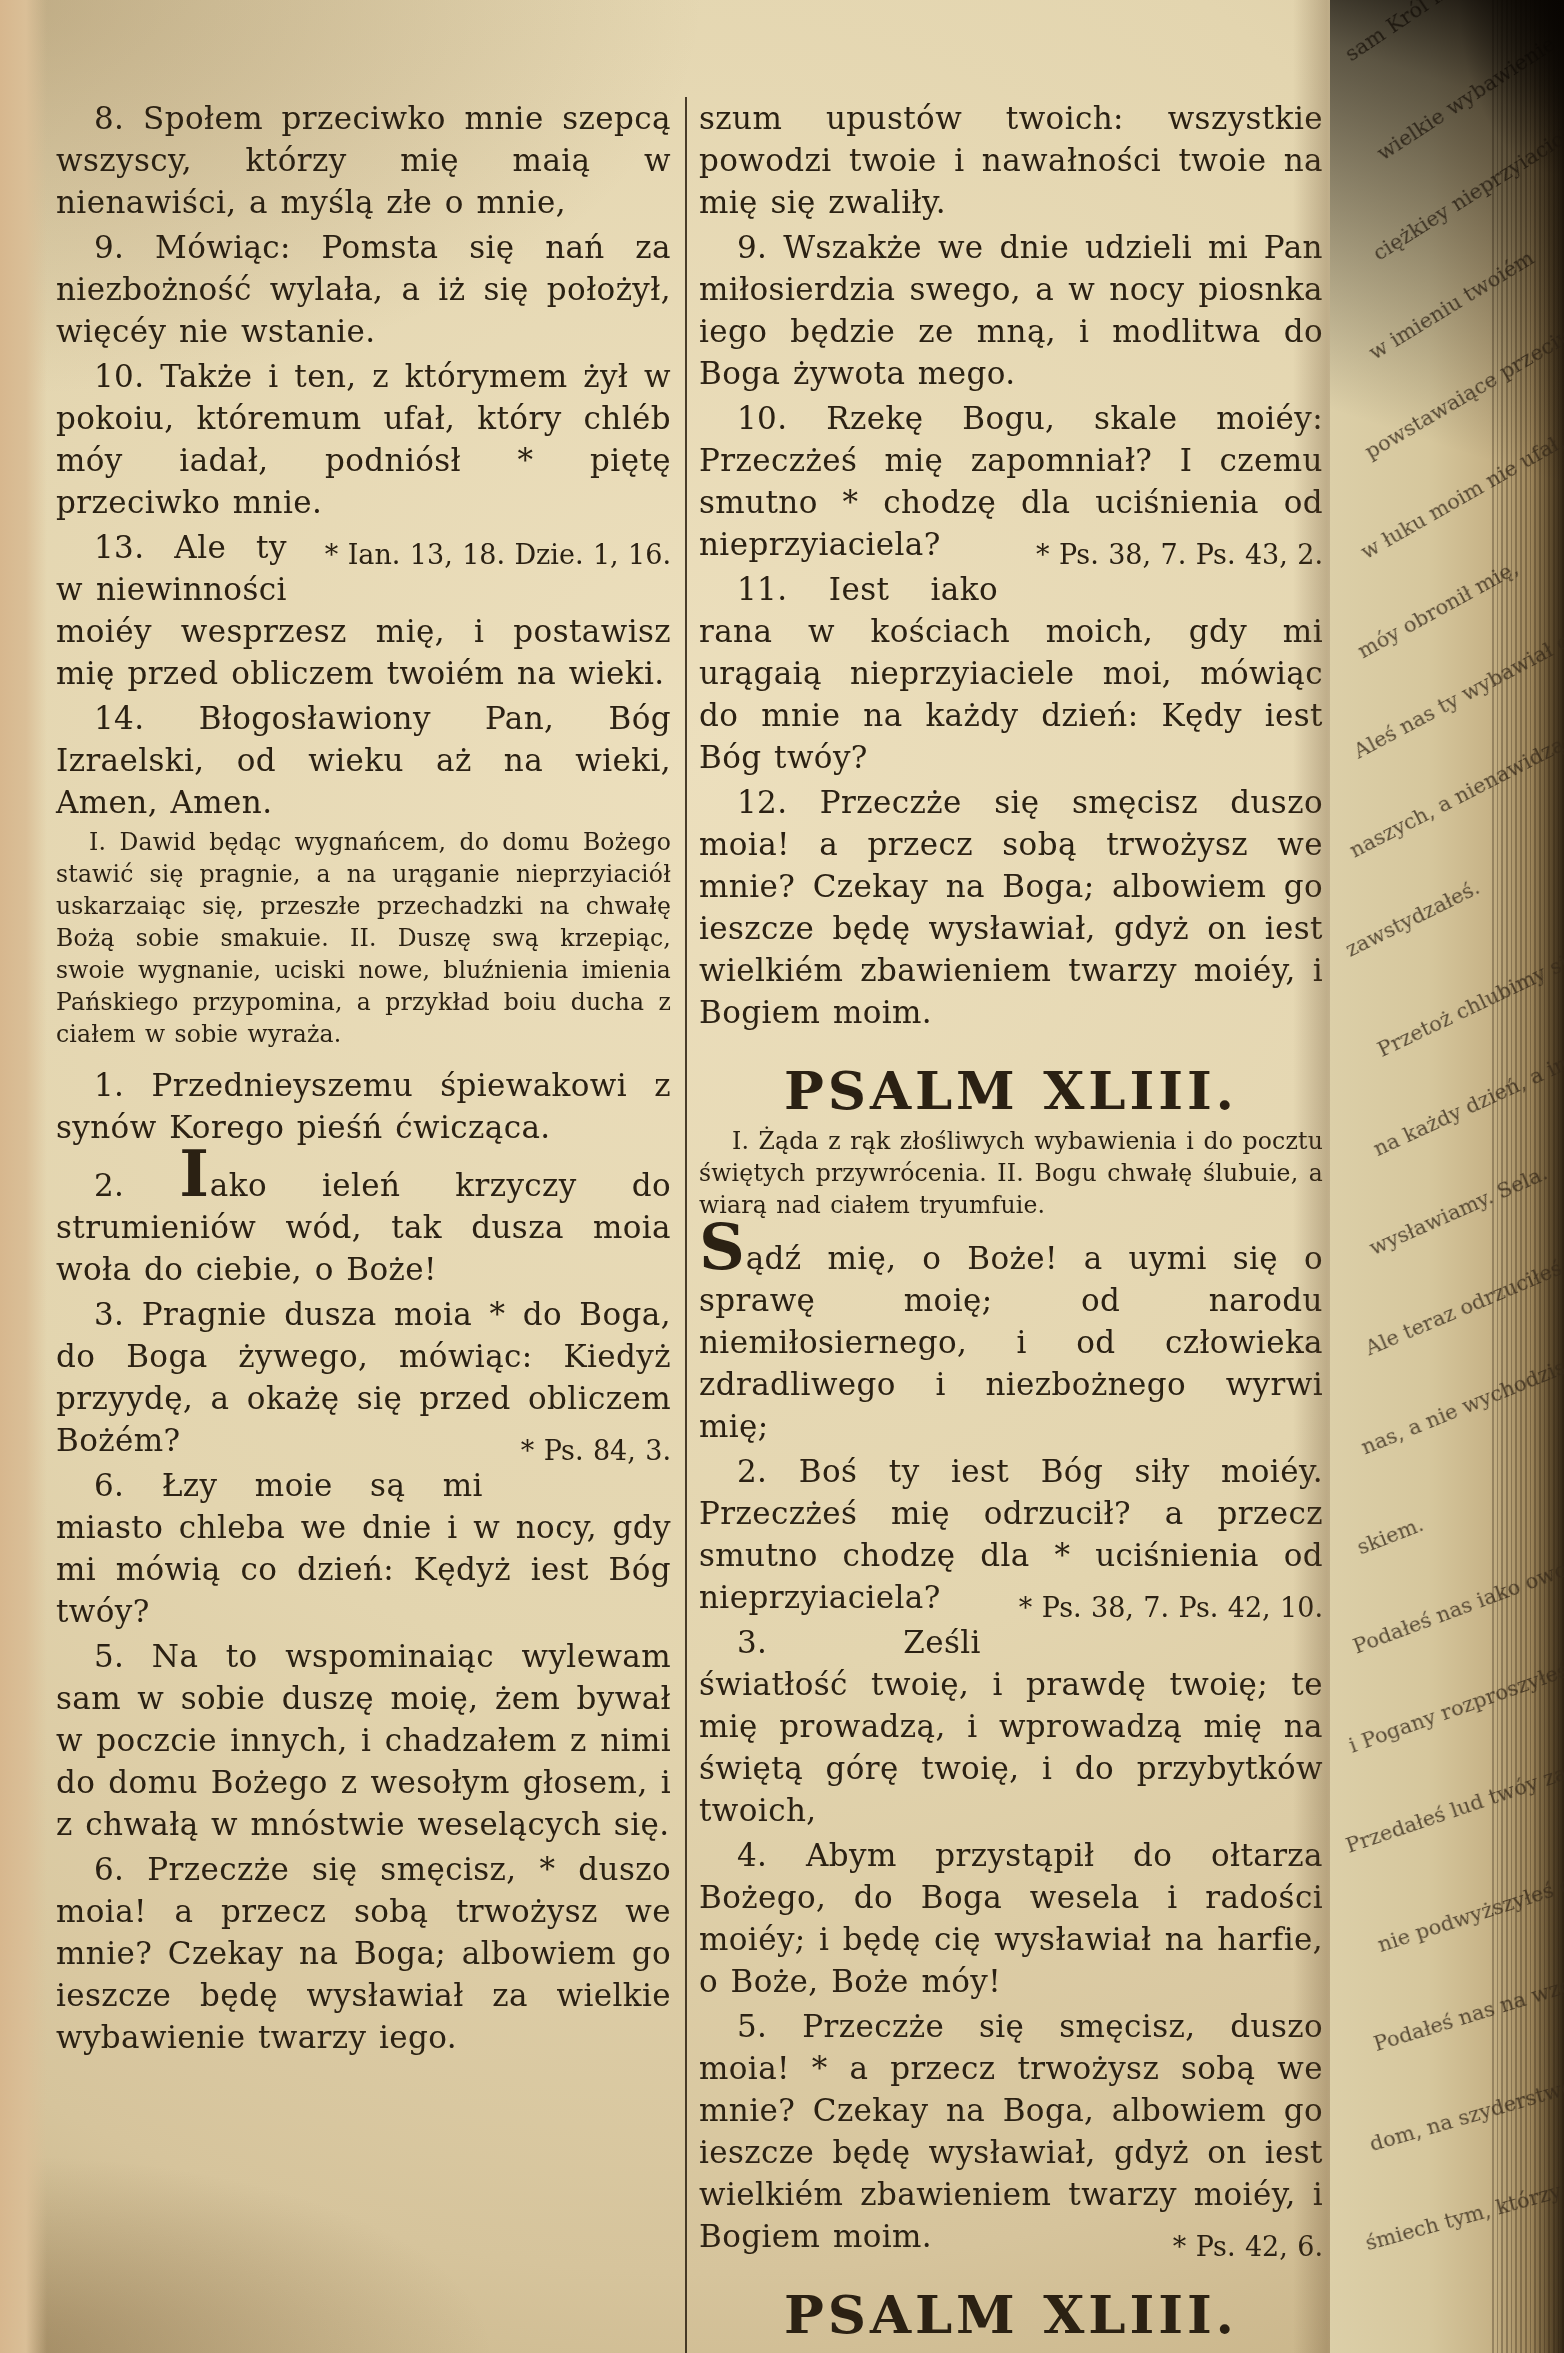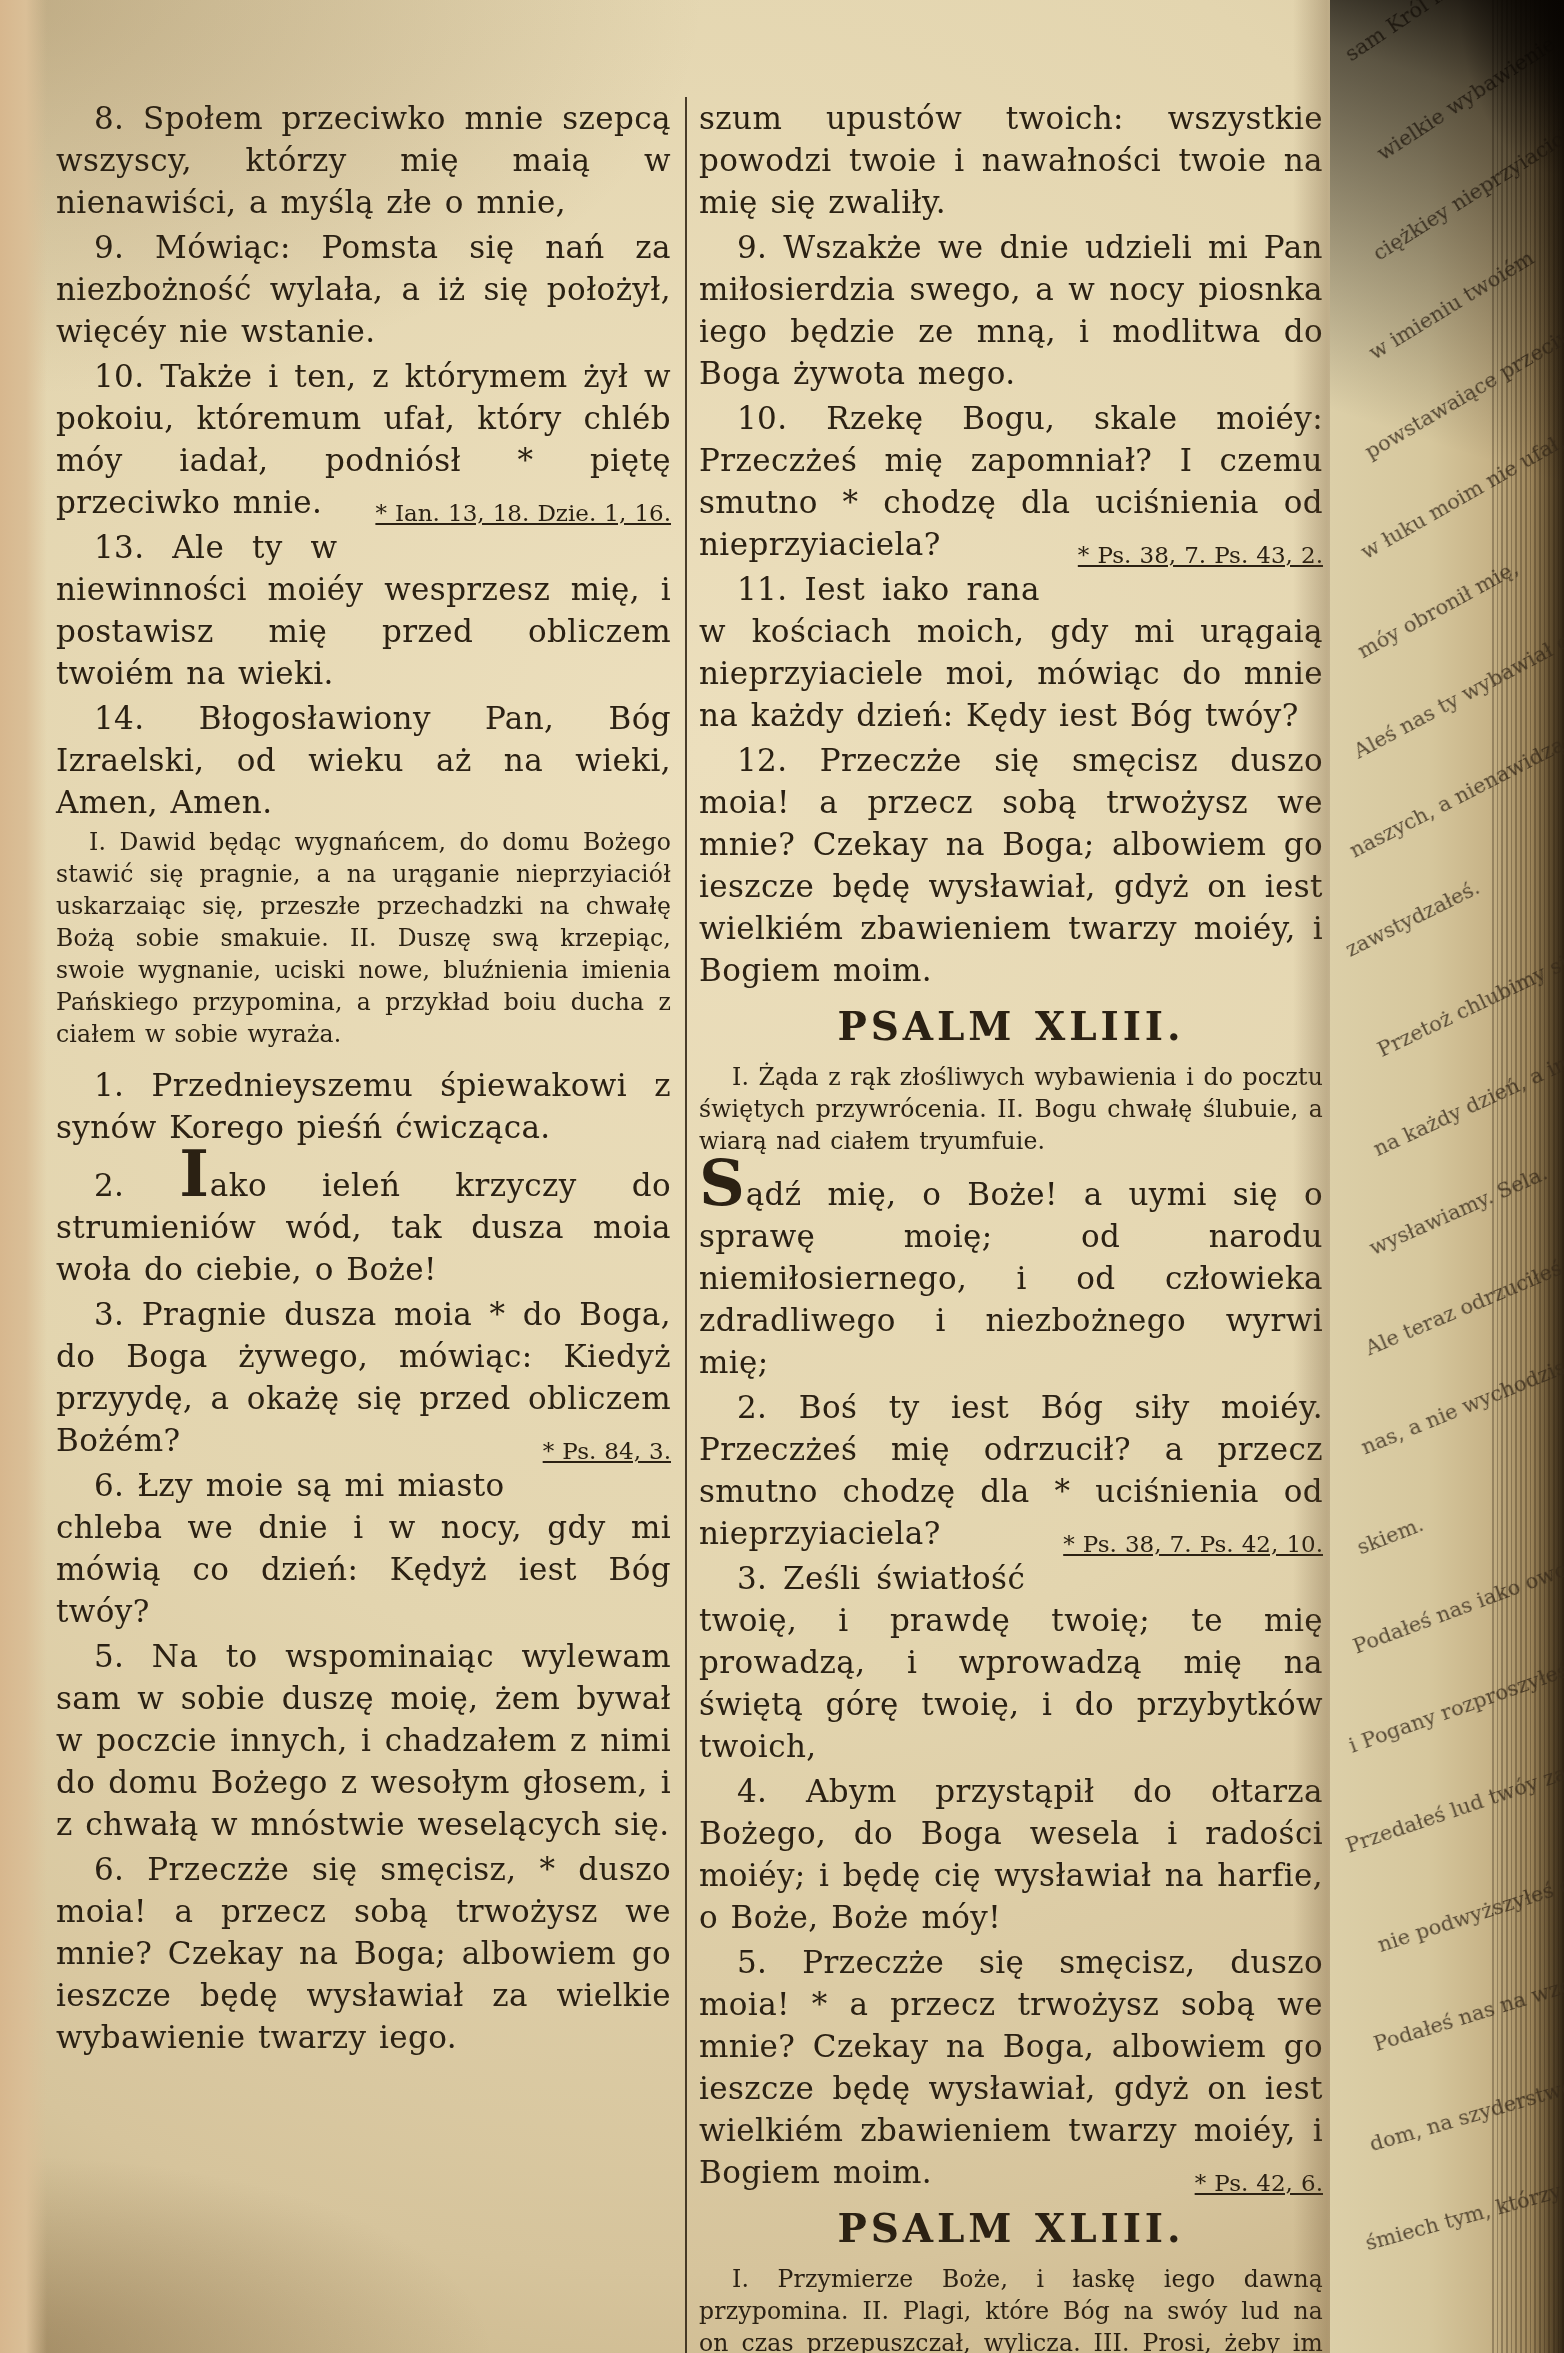--- a/index.html
+++ b/index.html
@@ -19,23 +19,23 @@
   .title{display:block;text-align:center;font-size:39px;font-weight:700;letter-spacing:3.1px;}
   .columns{position:absolute;left:56px;top:97px;width:1268px;min-height:2243px;display:flex;align-items:stretch;}
   .col{font-size:31px;line-height:42px;letter-spacing:0.4px;word-spacing:2.3px;}
   .col-left{width:615px;}
   .col-right{width:624px;}
   .divider{width:2.3px;background:rgba(45,33,18,.85);margin:0 11.7px 0 14px;}
   p{margin:0 0 3.1px;}
   .verse{text-align:justify;text-indent:38px;}
   .verse.cont{text-indent:0;}
   .verse.has-drop{margin-top:15.6px;}
-  .fn{float:right;font-size:23px;letter-spacing:0;word-spacing:0.8px;padding-top:11px;text-decoration:underline;}
+  .fn{float:right;font-size:27px;letter-spacing:0;word-spacing:0.8px;padding-top:11px;}
   .dropcap{font-size:2.05em;line-height:0;font-weight:600;letter-spacing:0.8px;}
-  h2.psalm{font-size:39px;font-weight:700;text-align:center;letter-spacing:3.9px;margin:14px 0 14px;}
+  h2.psalm{font-size:53px;font-weight:700;text-align:center;letter-spacing:3.9px;margin:36px 0 14px;}
   .summary{font-size:23.5px;line-height:32px;letter-spacing:0.2px;word-spacing:1.6px;
     text-align:justify;text-indent:33px;margin:0 0 14px;}
   .gutter{position:absolute;left:1293px;top:0;bottom:0;width:61px;
     background:linear-gradient(90deg,rgba(0,0,0,0) 0%,rgba(95,68,36,.28) 55%,rgba(70,50,26,.18) 80%,rgba(0,0,0,0) 100%);}
   .fore-edge{position:absolute;left:1330px;right:0;top:0;bottom:0;overflow:hidden;
     background:linear-gradient(90deg,#dccfa8 0%,#d6c79d 42%,#c7b387 68%,#9c8459 86%,#614e30 94%,#2f2313 100%);}
   .fore-edge::after{content:"";position:absolute;right:0;top:0;bottom:0;width:72px;
     background:repeating-linear-gradient(90deg,rgba(42,28,13,.30) 0 1.6px,rgba(0,0,0,0) 1.6px 4.7px);}
   .fore-edge::before{content:"";position:absolute;inset:0;z-index:3;
     background:

